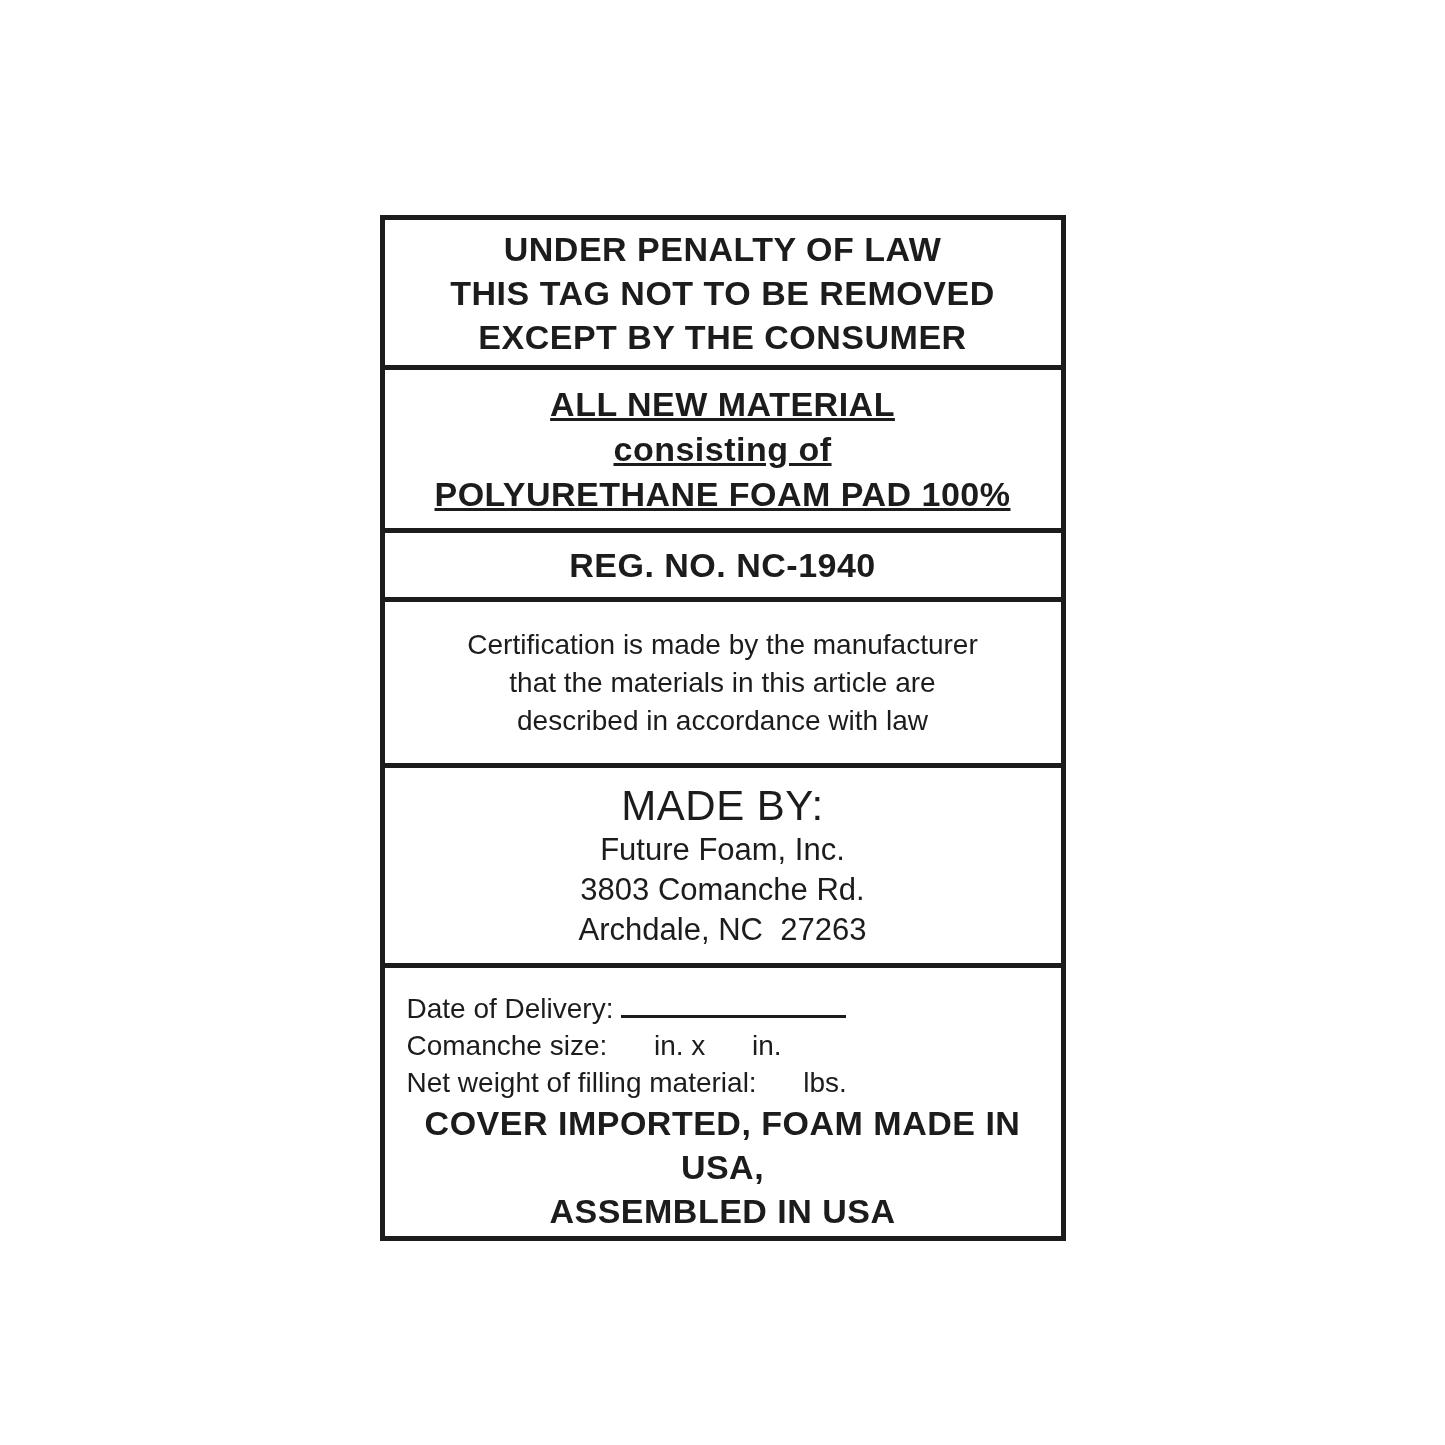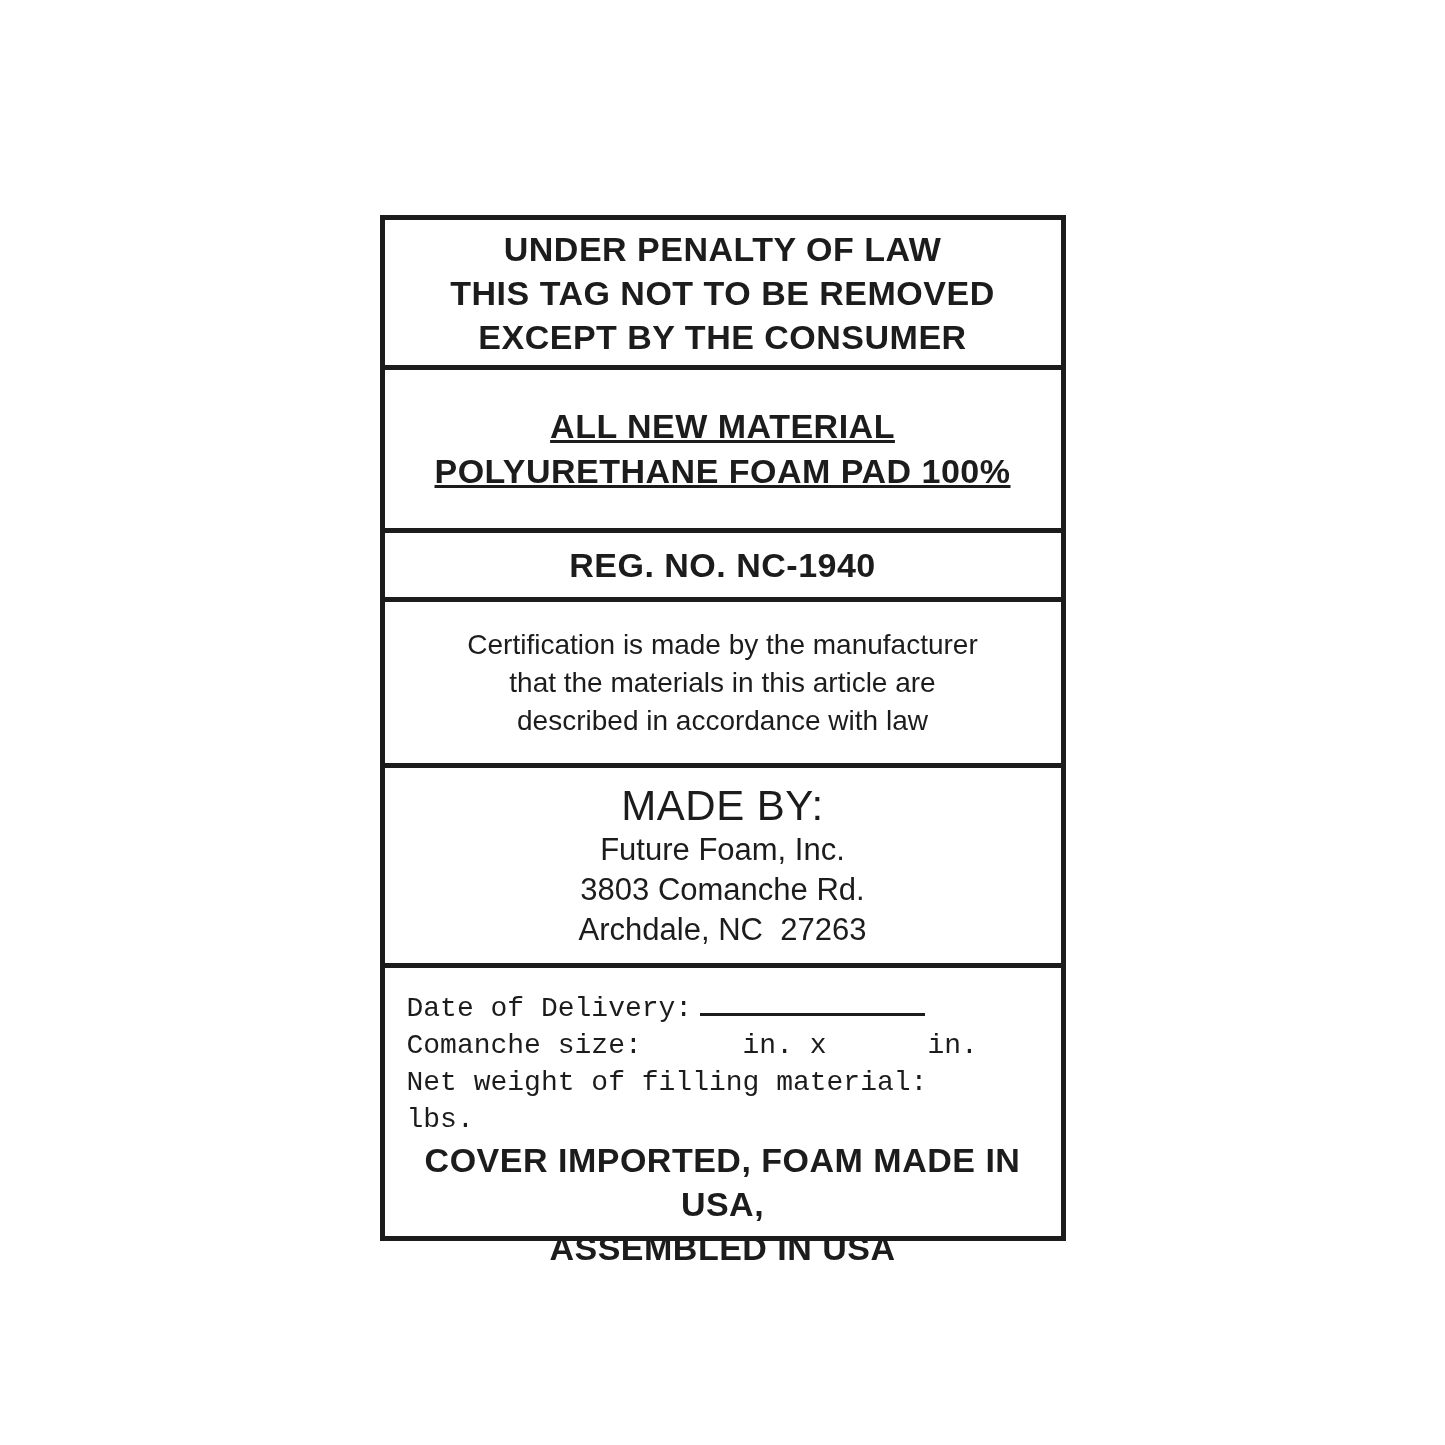--- a/index.html
+++ b/index.html
@@ -84,21 +84,20 @@
   .sec-details {
     height: 268px;
     align-items: stretch;
     justify-content: space-between;
     text-align: left;
     padding: 22px 0 14px 0;
   }
   .fill-lines {
     padding-left: 22px;
     padding-right: 0;
-    font-family: Liberation Mono, monospace;
   }
   .fill-line {
     font-size: 28px;
     line-height: 37px;
     white-space: pre-wrap;
   }
   .blank-rule {
     display: inline-block;
     width: 225px;
     border-bottom: 3px solid #1c1c1c;
@@ -120,20 +119,21 @@
 <div class="label-card">
 
   <div class="section sec-penalty">
     <div class="line">UNDER PENALTY OF LAW</div>
     <div class="line">THIS TAG NOT TO BE REMOVED</div>
     <div class="line">EXCEPT BY THE CONSUMER</div>
   </div>
 
   <div class="section sec-material">
     <div class="line">ALL NEW MATERIAL</div>
+    <div class="line">consisting of</div>
     <div class="line">POLYURETHANE FOAM PAD 100%</div>
   </div>
 
   <div class="section sec-regno">
     <div class="line">REG. NO. NC-1940</div>
   </div>
 
   <div class="section sec-cert">
     <div class="line">Certification is made by the manufacturer</div>
     <div class="line">that the materials in this article are</div>

